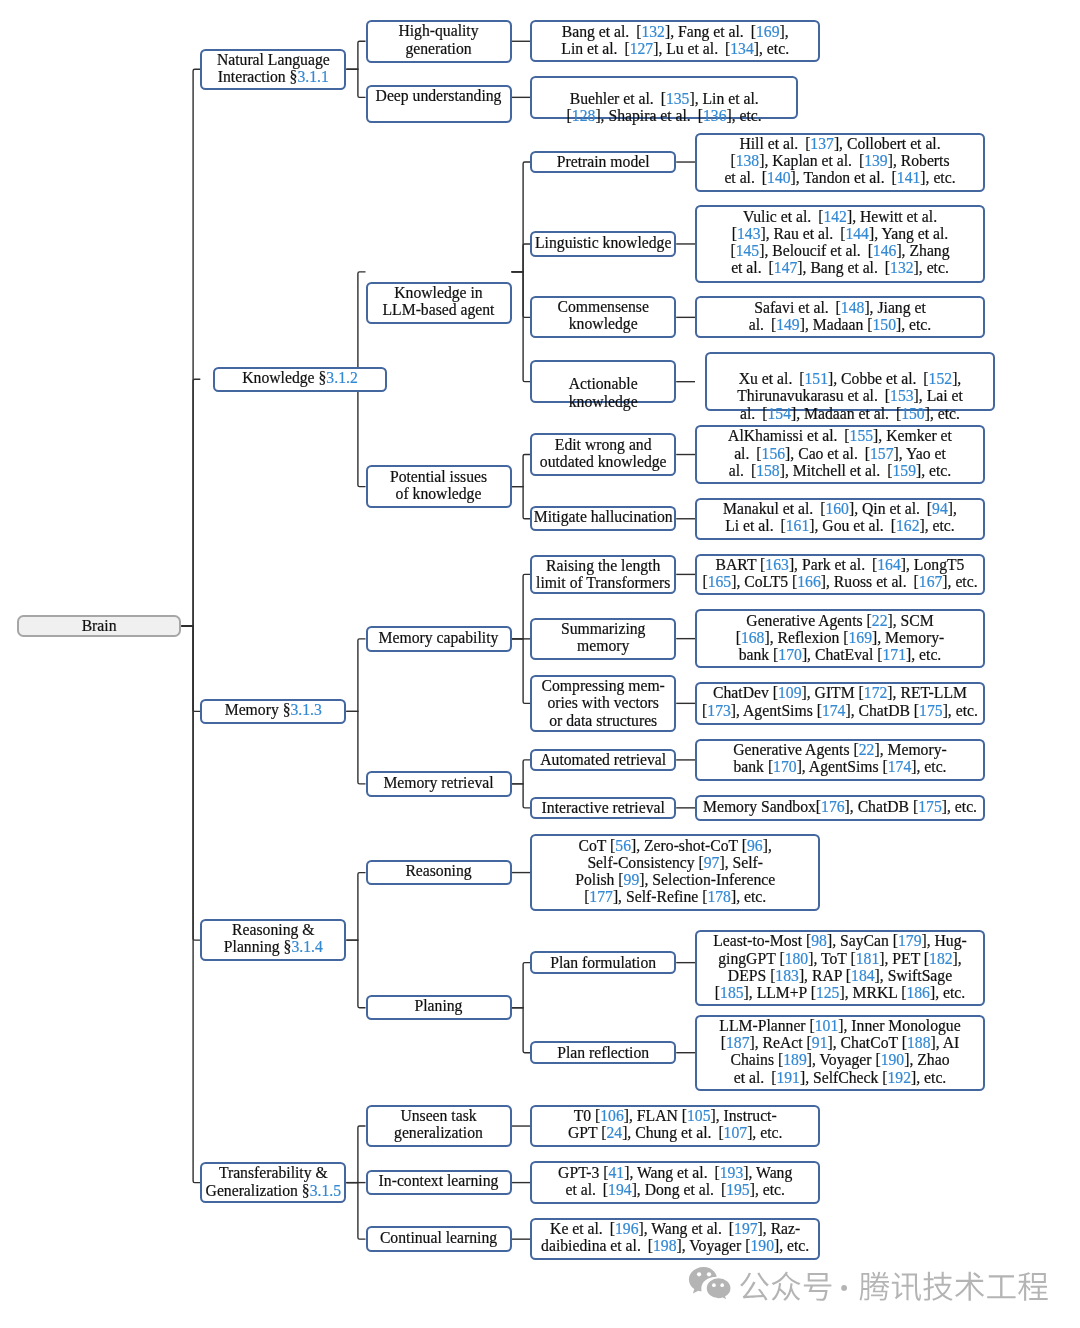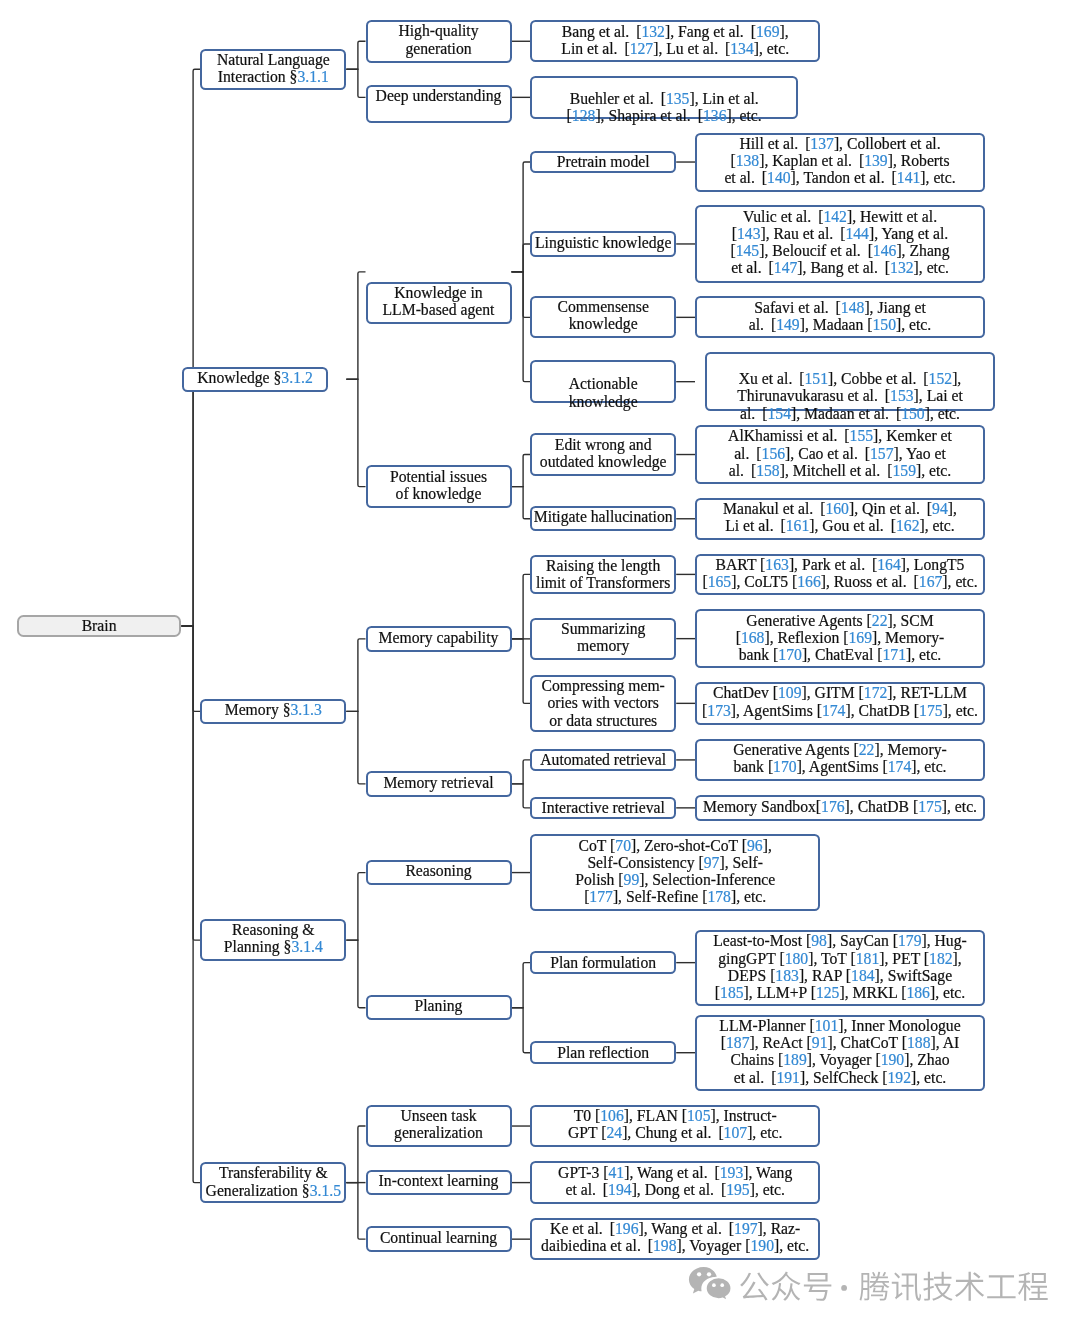--- a/index.html
+++ b/index.html
@@ -83,21 +83,21 @@
       <div class="node root" style="left: 16.7px; top: 614.994px; width: 164.8px; height: 21.9151px;"><span>Brain</span></div>
       <div class="node" style="left: 200.3px; top: 48.6434px; width: 146px; height: 41.3271px; padding-top: 0.396007px;"><span>Natural Language
 Interaction §<span class="ref">3.1.1</span></span></div>
       <div class="node" style="left: 365.5px; top: 19.927px; width: 146px; height: 42.6832px; padding-top: 0.396007px;"><span>High-quality
 generation</span></div>
       <div class="node leaf" style="left: 530.2px; top: 20.39px; width: 290px; height: 41.7573px; padding-top: 0.396007px;"><span>Bang et al.<span class="ss"> </span>[<span class="ref">132</span>], Fang et al.<span class="ss"> </span>[<span class="ref">169</span>],
 Lin et al.<span class="ss"> </span>[<span class="ref">127</span>], Lu et al.<span class="ss"> </span>[<span class="ref">134</span>], etc.</span></div>
       <div class="node" style="left: 365.5px; top: 84.6126px; width: 146px; height: 38px; padding-top: 0.396007px;"><span>Deep understanding</span></div>
       <div class="node leaf" style="left: 530.2px; top: 76.0253px; width: 268px; height: 42.6399px; padding-top: 12px;"><span>Buehler et al.<span class="ss"> </span>[<span class="ref">135</span>], Lin et al.
 [<span class="ref">128</span>], Shapira et al.<span class="ss"> </span>[<span class="ref">136</span>], etc.</span></div>
-      <div class="node" style="left: 182px; top: 366.516px; width: 146px; height: 25.4652px; padding-top: 0.396007px;"><span>Knowledge §<span class="ref">3.1.2</span></span></div>
+      <div class="node" style="left: 213px; top: 366.516px; width: 174px; height: 25.4652px; padding-top: 0.396007px;"><span>Knowledge §<span class="ref">3.1.2</span></span></div>
       <div class="node" style="left: 365.5px; top: 250.509px; width: 146px; height: 42.6832px; padding-top: 0.396007px; margin-top: 31px;"><span>Knowledge in
 LLM-based agent</span></div>
       <div class="node" style="left: 530.2px; top: 150.837px; width: 146px; height: 22.3886px; padding-top: 0.396007px;"><span>Pretrain model</span></div>
       <div class="node leaf" style="left: 695px; top: 132.543px; width: 290px; height: 58.9753px; padding-top: 0.396007px;"><span>Hill et al.<span class="ss"> </span>[<span class="ref">137</span>], Collobert et al.
 [<span class="ref">138</span>], Kaplan et al.<span class="ss"> </span>[<span class="ref">139</span>], Roberts
 et al.<span class="ss"> </span>[<span class="ref">140</span>], Tandon et al.<span class="ss"> </span>[<span class="ref">141</span>], etc.</span></div>
       <div class="node" style="left: 530.2px; top: 231.223px; width: 146px; height: 25.4652px; padding-top: 0.396007px;"><span>Linguistic knowledge</span></div>
       <div class="node leaf" style="left: 695px; top: 205.396px; width: 290px; height: 77.1192px; padding-top: 0.396007px;"><span>Vulic et al.<span class="ss"> </span>[<span class="ref">142</span>], Hewitt et al.
 [<span class="ref">143</span>], Rau et al.<span class="ss"> </span>[<span class="ref">144</span>], Yang et al.
 [<span class="ref">145</span>], Beloucif et al.<span class="ss"> </span>[<span class="ref">146</span>], Zhang
@@ -139,21 +139,21 @@
 [<span class="ref">173</span>], AgentSims [<span class="ref">174</span>], ChatDB [<span class="ref">175</span>], etc.</span></div>
       <div class="node" style="left: 365.5px; top: 771.159px; width: 146px; height: 25.4652px; padding-top: 0.396007px;"><span>Memory retrieval</span></div>
       <div class="node" style="left: 530.2px; top: 748.722px; width: 146px; height: 22.3886px; padding-top: 0.396007px;"><span>Automated retrieval</span></div>
       <div class="node leaf" style="left: 695px; top: 738.574px; width: 290px; height: 42.6832px; padding-top: 0.396007px;"><span>Generative Agents [<span class="ref">22</span>], Memory-
 bank [<span class="ref">170</span>], AgentSims [<span class="ref">174</span>], etc.</span></div>
       <div class="node" style="left: 530.2px; top: 796.674px; width: 146px; height: 22.3886px; padding-top: 0.396007px;"><span>Interactive retrieval</span></div>
       <div class="node leaf" style="left: 695px; top: 795.136px; width: 290px; height: 25.4652px; padding-top: 0.396007px;"><span>Memory Sandbox[<span class="ref">176</span>], ChatDB [<span class="ref">175</span>], etc.</span></div>
       <div class="node" style="left: 200.3px; top: 919.002px; width: 146px; height: 42.2531px;"><span>Reasoning &amp;
 Planning §<span class="ref">3.1.4</span></span></div>
       <div class="node" style="left: 365.5px; top: 860.08px; width: 146px; height: 24.9918px;"><span>Reasoning</span></div>
-      <div class="node leaf" style="left: 530.2px; top: 834.479px; width: 290px; height: 76.1933px; padding-top: 0.396007px;"><span>CoT [<span class="ref">70</span>], Zero-shot-CoT [<span class="ref">96</span>],
+      <div class="node leaf" style="left: 530.2px; top: 834.479px; width: 290px; height: 76.1933px; padding-top: 0.396007px;"><span>CoT [<span class="ref">56</span>], Zero-shot-CoT [<span class="ref">96</span>],
 Self-Consistency [<span class="ref">97</span>], Self-
 Polish [<span class="ref">99</span>], Selection-Inference
 [<span class="ref">177</span>], Self-Refine [<span class="ref">178</span>], etc.</span></div>
       <div class="node" style="left: 365.5px; top: 994.95px; width: 146px; height: 25.4652px; padding-top: 0.396007px;"><span>Planing</span></div>
       <div class="node" style="left: 530.2px; top: 951.375px; width: 146px; height: 22.5424px; padding-top: 0.549842px;"><span>Plan formulation</span></div>
       <div class="node leaf" style="left: 695px; top: 930px; width: 290px; height: 76.1933px; padding-top: 0.396007px;"><span>Least-to-Most [<span class="ref">98</span>], SayCan [<span class="ref">179</span>], Hug-
 gingGPT [<span class="ref">180</span>], ToT [<span class="ref">181</span>], PET [<span class="ref">182</span>],
 DEPS [<span class="ref">183</span>], RAP [<span class="ref">184</span>], SwiftSage
 [<span class="ref">185</span>], LLM+P [<span class="ref">125</span>], MRKL [<span class="ref">186</span>], etc.</span></div>
       <div class="node" style="left: 530.2px; top: 1041.45px; width: 146px; height: 22.5424px; padding-top: 0.549842px;"><span>Plan reflection</span></div>

